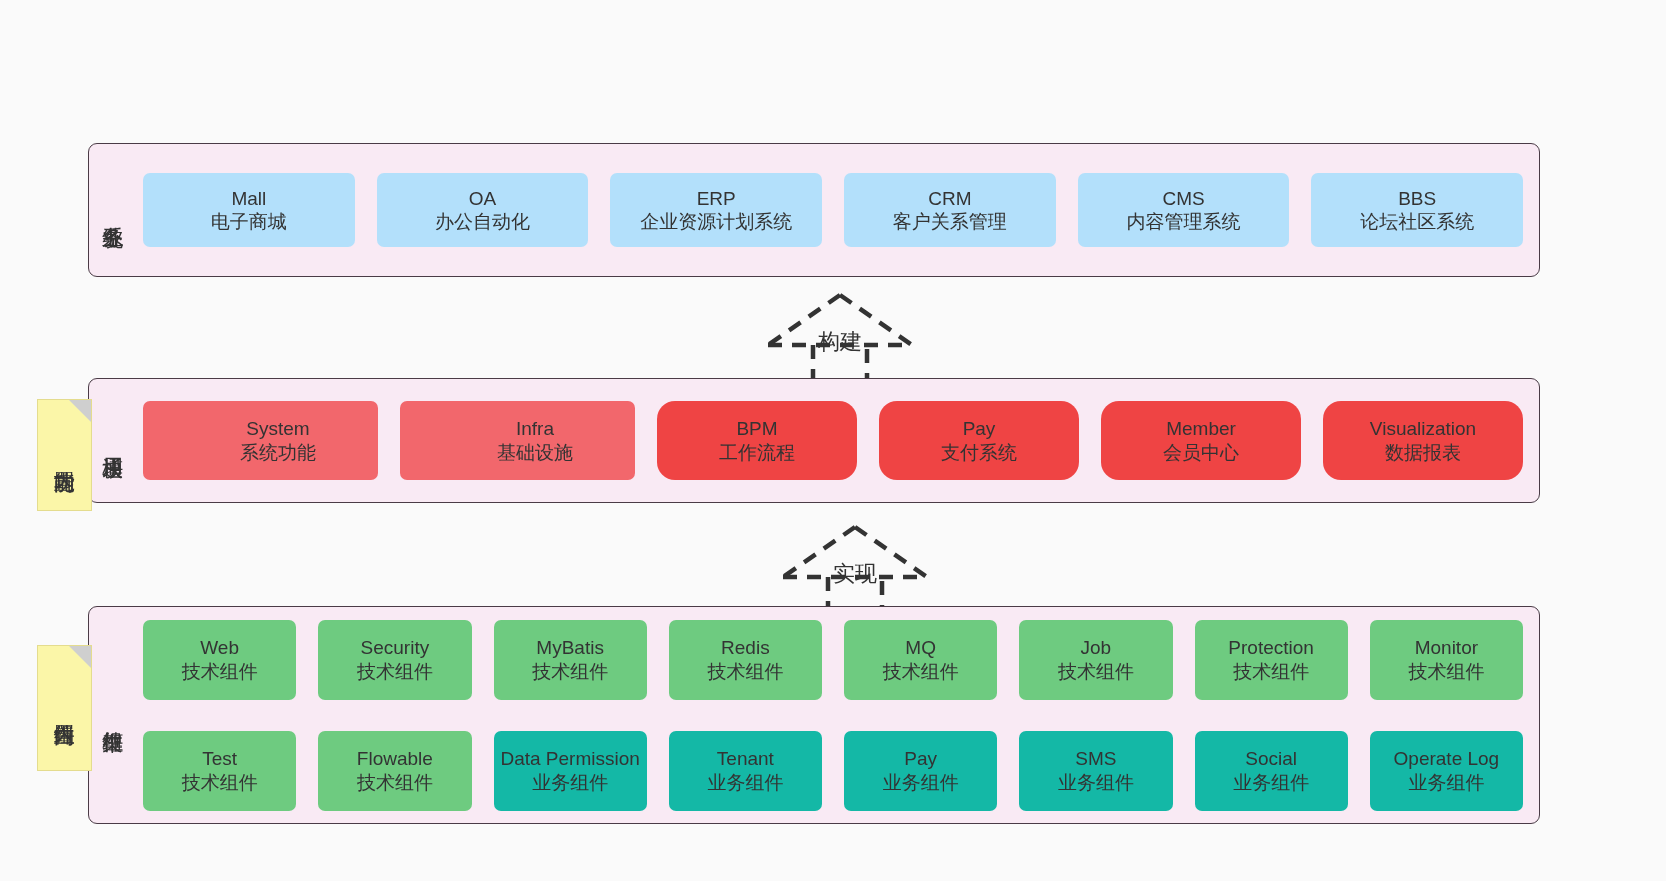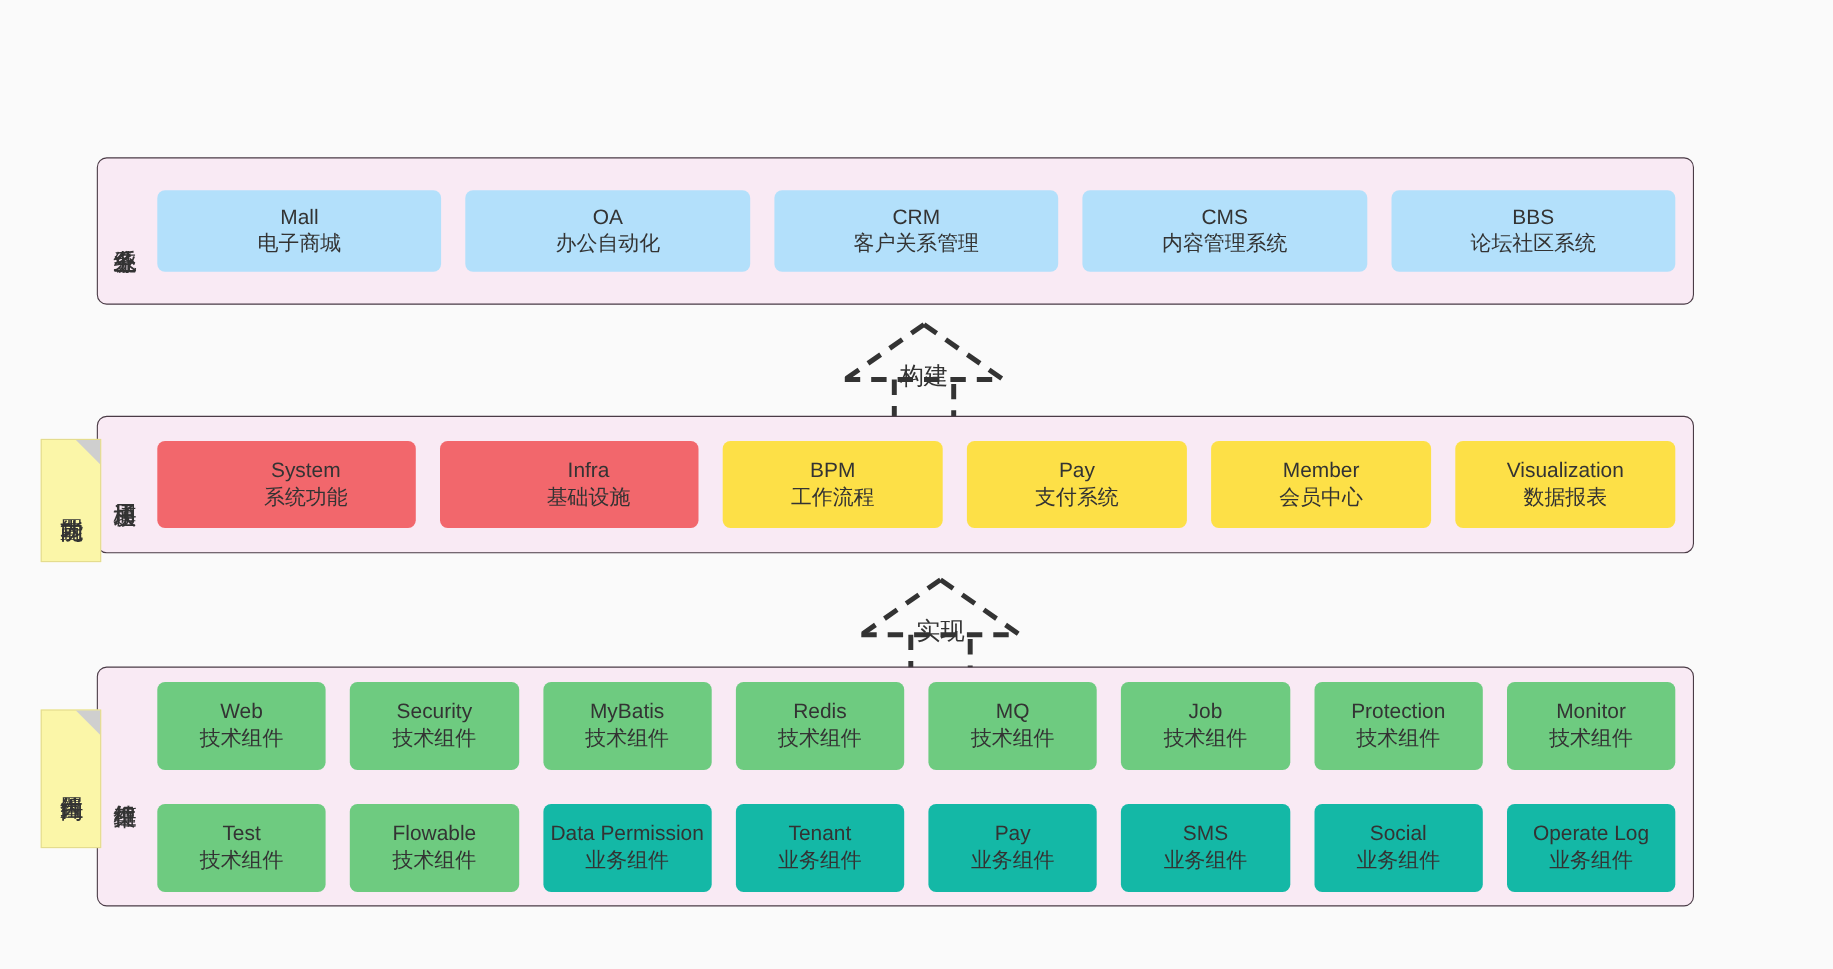--- a/index.html
+++ b/index.html
@@ -78,21 +78,21 @@
     color: #333333;
     padding: 4px 6px;
     user-select: none;
   }
   .cell .en { display: block; }
   .cell .cn { display: block; }
 
   
   .c-blue       { background: #b3e0fb; }
   .c-red        { background: #f2676c; padding-left: 41px; }
-  .c-pink       { background: #fde047; }
+  .c-pink       { background: #ef4444; border-radius: 18px; }
   .c-green      { background: #6ecb80; }
   .c-lightgreen { background: #14b8a6; }
 
   
   #layer-business   { left: 88px;  top: 112px; width: 1452px; height: 134px; }
   #layer-business .cell { height: 74px; }
 
   #layer-common     { left: 88px;  top: 347px; width: 1452px; height: 125px; }
   #layer-common .cell { height: 79px; }
 
@@ -161,20 +161,24 @@
       <div class="row">
         <div class="cell c-blue">
           <span class="en">Mall</span>
           <span class="cn">电子商城</span>
         </div>
         <div class="cell c-blue">
           <span class="en">OA</span>
           <span class="cn">办公自动化</span>
         </div>
         <div class="cell c-blue">
+          <span class="en">ERP</span>
+          <span class="cn">企业资源计划系统</span>
+        </div>
+        <div class="cell c-blue">
           <span class="en">CRM</span>
           <span class="cn">客户关系管理</span>
         </div>
         <div class="cell c-blue">
           <span class="en">CMS</span>
           <span class="cn">内容管理系统</span>
         </div>
         <div class="cell c-blue">
           <span class="en">BBS</span>
           <span class="cn">论坛社区系统</span>

